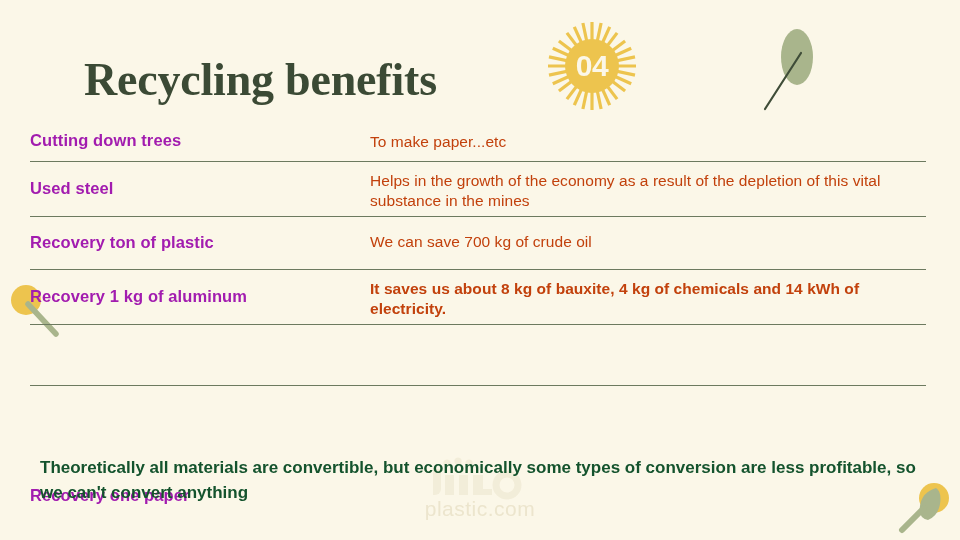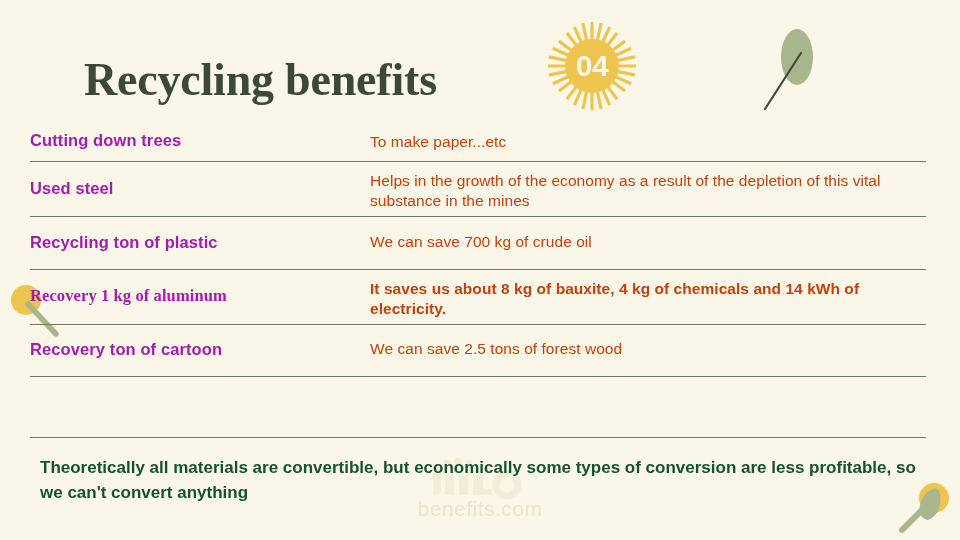--- a/index.html
+++ b/index.html
@@ -81,21 +81,21 @@
 
   .row.r2 { height:55px; }
   .row.r2 .label { height:52px; }
   .row.r2 .desc { padding-top:9px; }
 
   .row.r3 { height:53px; }
   .row.r3 .label { height:50px; }
   .row.r3 .desc { padding-top:15px; }
 
   .row.r4 { height:55px; }
-  .row.r4 .label { height:52px;font-family:Liberation Serif, serif; }
+  .row.r4 .label { height:52px; }
   .row.r4 .desc { padding-top:9px;font-weight:bold; }
 
   .row.r5 { height:52px; }
   .row.r5 .label { height:49px; }
   .row.r5 .desc { padding-top:14px; }
 
   .row.r6 { height:61px;flex-direction:column; }
   .row.r6 .label { height:58px; }
   .row.r6 .desc { padding-top:12px; }
 
@@ -119,21 +119,21 @@
         <circle cx="22" cy="8" r="3.6"></circle>
         <circle cx="33" cy="6" r="3.6"></circle>
         <circle cx="44" cy="8" r="3.6"></circle>
         <path d="M8 14 h8 v20 a6 6 0 0 1 -6 6 h-2 z"></path>
         <path d="M20 20 h9 v20 h-9 z"></path>
         <path d="M34 20 h9 v20 h-9 z"></path>
         <path d="M48 20 h10 v14 h9 v6 H48 z"></path>
         <circle cx="82" cy="30" r="11" fill="none" stroke="#ece5cd" stroke-width="7"></circle>
       </g>
     </svg>
-    <div class="wm-text">benefits.com</div>
+    <div class="wm-text">plastic.com</div>
   </div>
 
   <div class="badge">
     <svg viewBox="0 0 92 92" width="92" height="92">
       <g stroke="#edc44e" stroke-width="3.2" stroke-linecap="butt">
         <line x1="46" y1="46" x2="46" y2="2"></line>
         <line x1="46" y1="46" x2="55.1" y2="3"></line>
         <line x1="46" y1="46" x2="63.7" y2="6.8"></line>
         <line x1="46" y1="46" x2="71.1" y2="12.9"></line>
         <line x1="46" y1="46" x2="79.1" y2="20.9"></line>
@@ -190,33 +190,29 @@
       <div class="label">Cutting down trees</div>
       <div class="desc">To make paper...etc</div>
     </div>
 
     <div class="row r2">
       <div class="label">Used steel</div>
       <div class="desc">Helps in the growth of the economy as a result of the depletion of this vital substance in the mines</div>
     </div>
 
     <div class="row r3">
-      <div class="label">Recycling  ton of plastic</div>
+      <div class="label">Recovery  ton of plastic</div>
       <div class="desc">We can save 700 kg of crude oil</div>
     </div>
 
     <div class="row r4">
       <div class="label">Recovery 1 kg of aluminum</div>
       <div class="desc">It saves us about 8 kg of bauxite, 4 kg of chemicals and 14 kWh of electricity.</div>
     </div>
 
-    <div class="row r5">
-      <div class="label">Recovery  ton of cartoon</div>
-      <div class="desc">We can save 2.5 tons of forest wood</div>
-    </div>
 
     <div class="row r6">
       <div class="label">Recovery  one paper</div>
     </div>
 
   </div>
 
   <div class="conclusion">Theoretically  all  materials  are  convertible,  but  economically  some  types  of conversion  are  less  profitable,  so  we  can't  convert  anything</div>
 
 </div>

